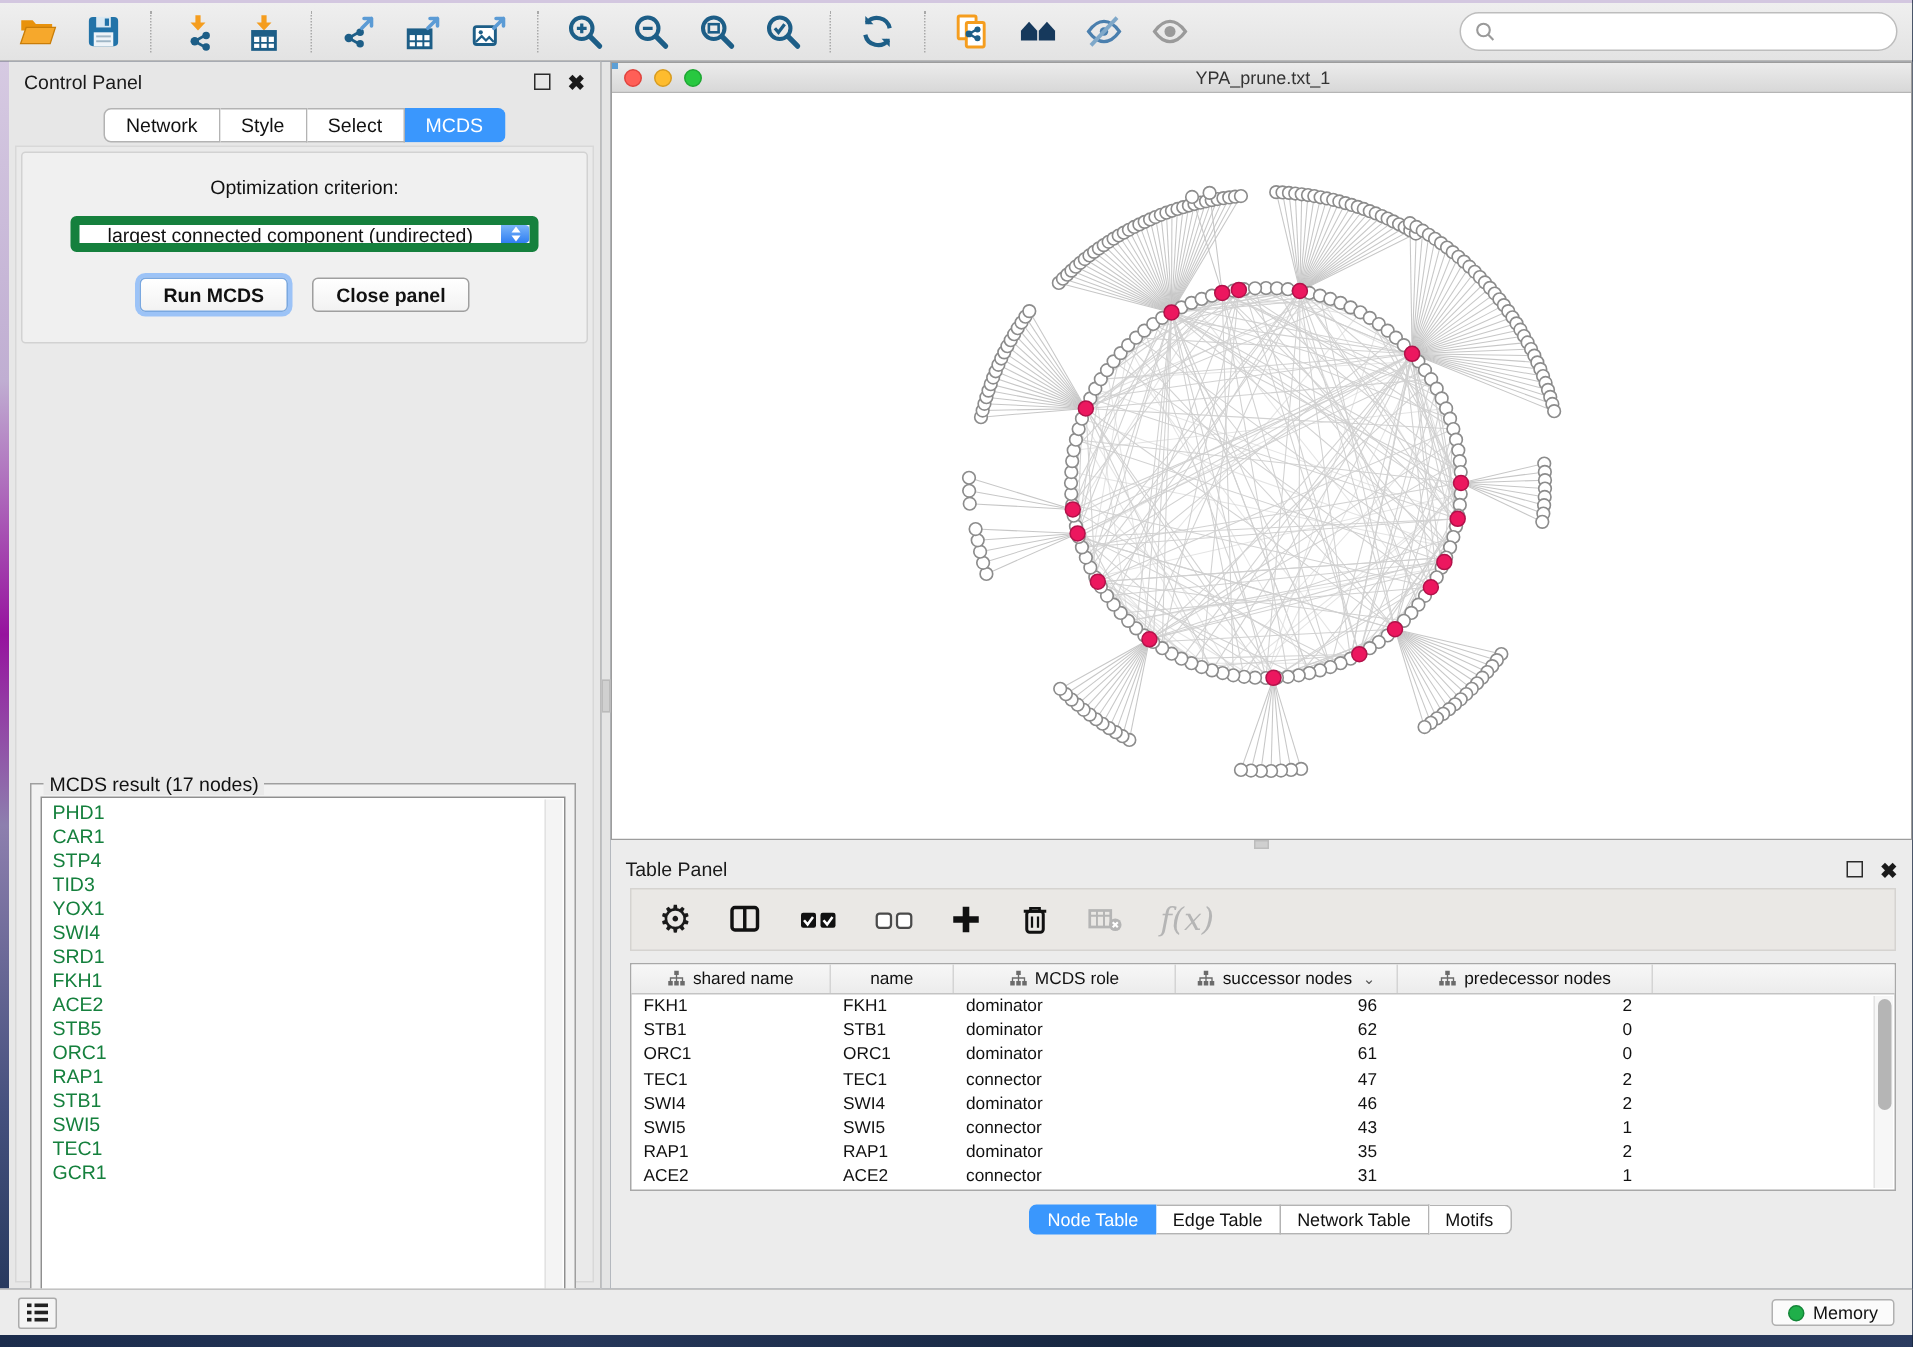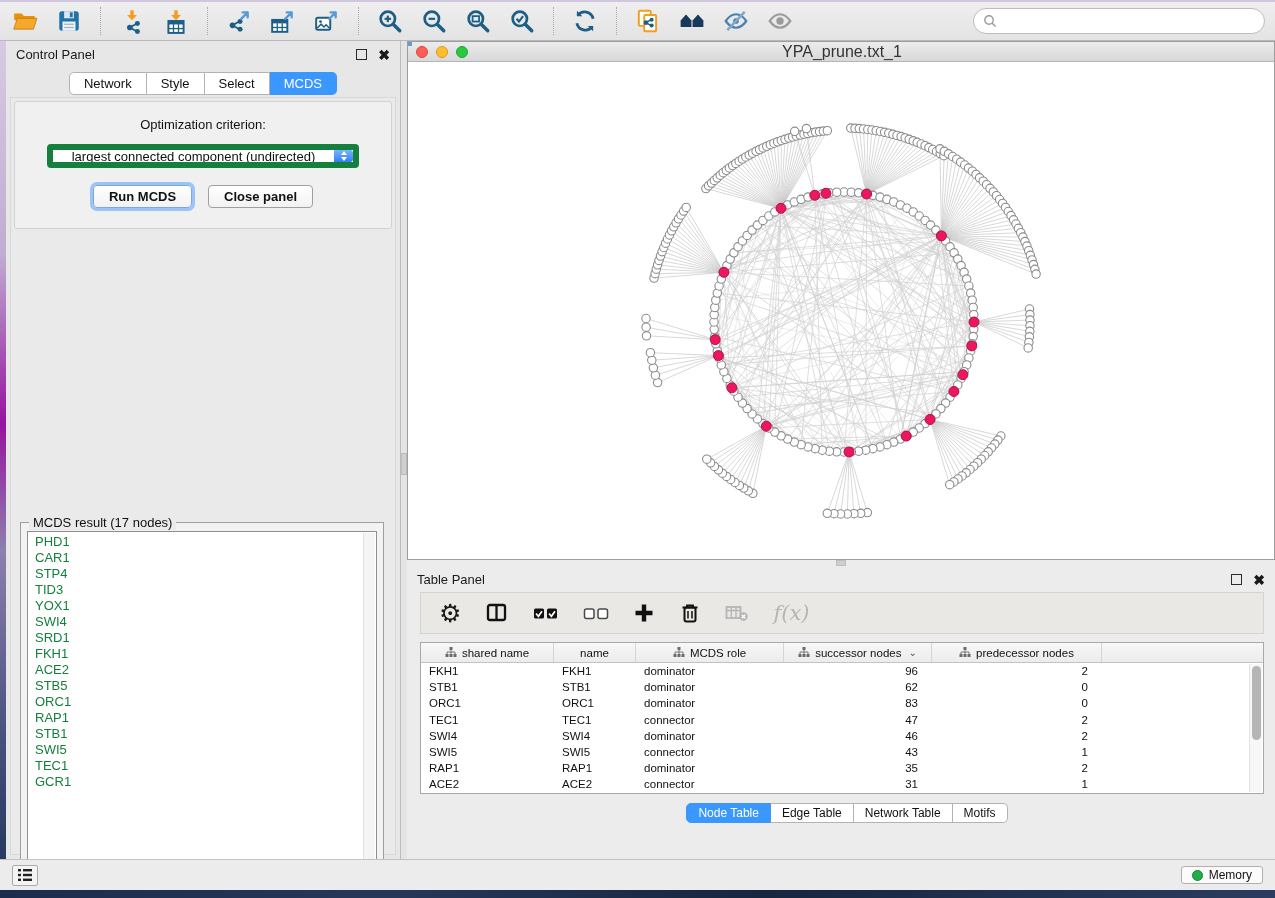--- a/index.html
+++ b/index.html
@@ -70,21 +70,21 @@
   
   #network-view { position:absolute; left:407px; top:41px; width:868px; height:519px;
     background:#fff; border:1px solid #9d9d9d; }
   #net-titlebar { height:20px; background:linear-gradient(#ececec,#d8d8d8); border-bottom:1px solid #b5b5b5;
     display:flex; align-items:center; padding:0 8px; position:relative; }
   #net-titlebar .accent { position:absolute; left:0; top:0; width:4px; height:4px; background:#5c9fd6; }
   .light { width:12px; height:12px; border-radius:50%; margin-right:8px; }
   .light.red { background:#ff5f57; border:1px solid #e0443e; }
   .light.yellow { background:#febc2e; border:1px solid #d89c20; }
   .light.green { background:#28c840; border:1px solid #1ea733; }
-  #net-title { position:absolute; left:2px; right:0; text-align:center; font-size:16px; color:#333; }
+  #net-title { position:absolute; left:2px; right:0; text-align:center; font-size:12px; color:#333; }
   #net-canvas { position:relative; width:100%; height:497px; background:#fff; overflow:hidden; }
   #net-svg { width:100%; height:100%; display:block; }
 
   
   #table-panel { position:absolute; left:407px; right:0; top:566px; height:293px; background:#ececec; }
   #tp-toolbar { position:absolute; left:13px; right:11px; top:26px; height:42px; background:#eae8e5;
     border:1px solid #d5d3d0; display:flex; align-items:center; gap:24px; padding:0 18px; }
   .tp-icon { display:flex; align-items:center; justify-content:center; height:30px; cursor:pointer; }
   .tp-icon.disabled { cursor:default; }
   #tp-table { position:absolute; left:13px; right:11px; top:76px; bottom:65px; background:#fff; border:1px solid #a8a8a8; }
@@ -1189,21 +1189,21 @@
             <div class="td" style="width: 133px;">STB1</div>
             <div class="td" style="width: 82px;">STB1</div>
             <div class="td" style="width: 148px;">dominator</div>
             <div class="td num" style="width: 148px;">62</div>
             <div class="td num" style="width: 170px;">0</div>
           </div>
           <div class="tr">
             <div class="td" style="width: 133px;">ORC1</div>
             <div class="td" style="width: 82px;">ORC1</div>
             <div class="td" style="width: 148px;">dominator</div>
-            <div class="td num" style="width: 148px;">83</div>
+            <div class="td num" style="width: 148px;">61</div>
             <div class="td num" style="width: 170px;">0</div>
           </div>
           <div class="tr">
             <div class="td" style="width: 133px;">TEC1</div>
             <div class="td" style="width: 82px;">TEC1</div>
             <div class="td" style="width: 148px;">connector</div>
             <div class="td num" style="width: 148px;">47</div>
             <div class="td num" style="width: 170px;">2</div>
           </div>
           <div class="tr">

